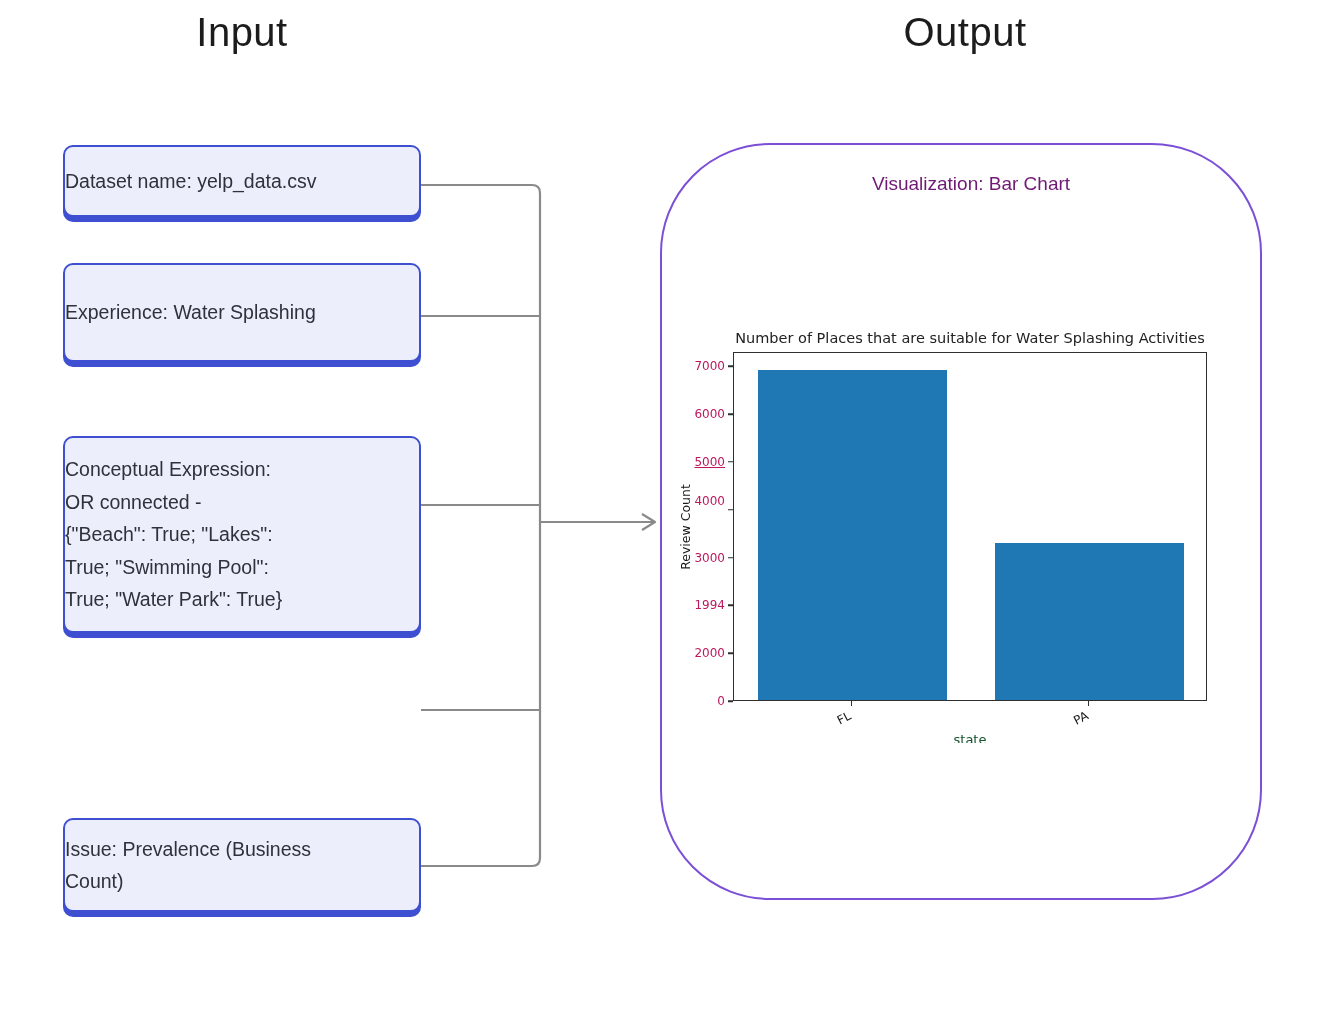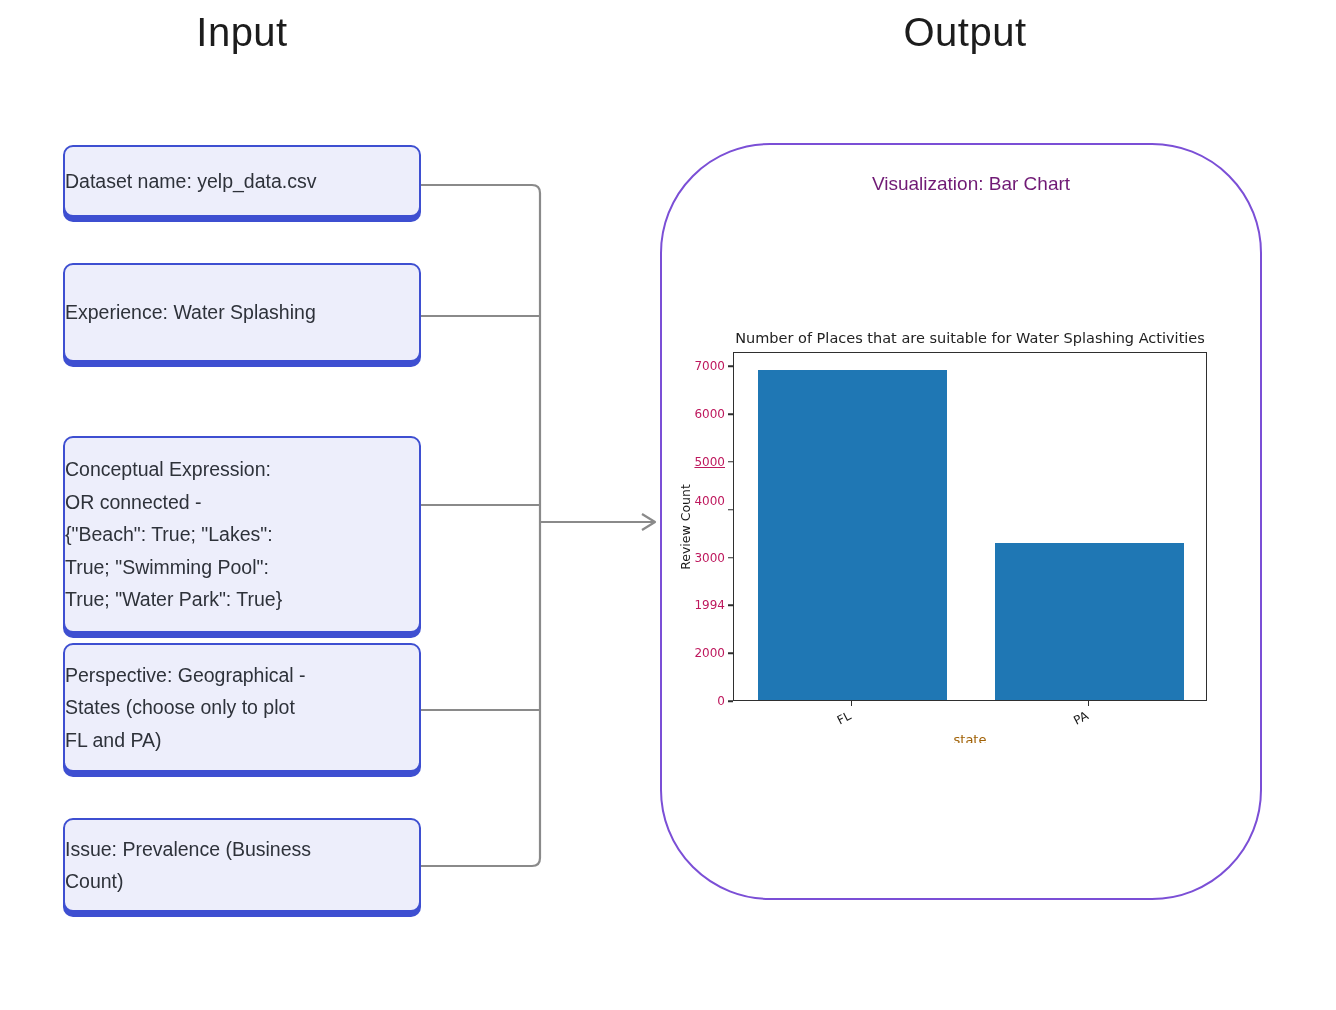--- a/index.html
+++ b/index.html
@@ -69,21 +69,21 @@
   .xtick-label{
     position:absolute;top:378px;width:60px;height:20px;line-height:20px;
     text-align:center;font-size:12px;transform:rotate(-27deg);color:#1a1a1a;
   }
   #y-axis-label{
     position:absolute;left:-48px;top:189px;width:140px;height:16px;
     text-align:center;font-size:12.5px;transform:rotate(-90deg);color:#1a1a1a;
   }
   #x-axis-label{
     position:absolute;left:69px;top:402px;width:474px;text-align:center;
-    font-size:13px;color:#a16207;
+    font-size:13px;color:#14532d;
   }
 </style>
 </head>
 <body>
 
 <div id="canvas">
 
   <div id="input-heading" class="col-heading">Input</div>
   <div id="output-heading" class="col-heading">Output</div>
 
@@ -96,25 +96,20 @@
   </div>
 
   <div id="box-3" class="input-box">
     <div class="box-line">Conceptual Expression:</div>
     <div class="box-line">OR connected -</div>
     <div class="box-line">{"Beach": True; "Lakes":</div>
     <div class="box-line">True; "Swimming Pool":</div>
     <div class="box-line">True; "Water Park": True}</div>
   </div>
 
-  <div id="box-4" class="input-box">
-    <div class="box-line">Perspective: Geographical -</div>
-    <div class="box-line">States (choose only to plot</div>
-    <div class="box-line">FL and PA)</div>
-  </div>
 
   <div id="box-5" class="input-box">
     <div class="box-line">Issue: Prevalence (Business</div>
     <div class="box-line">Count)</div>
   </div>
 
   <svg id="connector-svg" viewBox="0 0 240 710" xmlns="http://www.w3.org/2000/svg">
     <path class="connector" d="M0,15 H111 Q119,15 119,23 V688 Q119,696 111,696 H0"></path>
     <path class="connector" d="M0,146 H119"></path>
     <path class="connector" d="M0,335 H119"></path>

